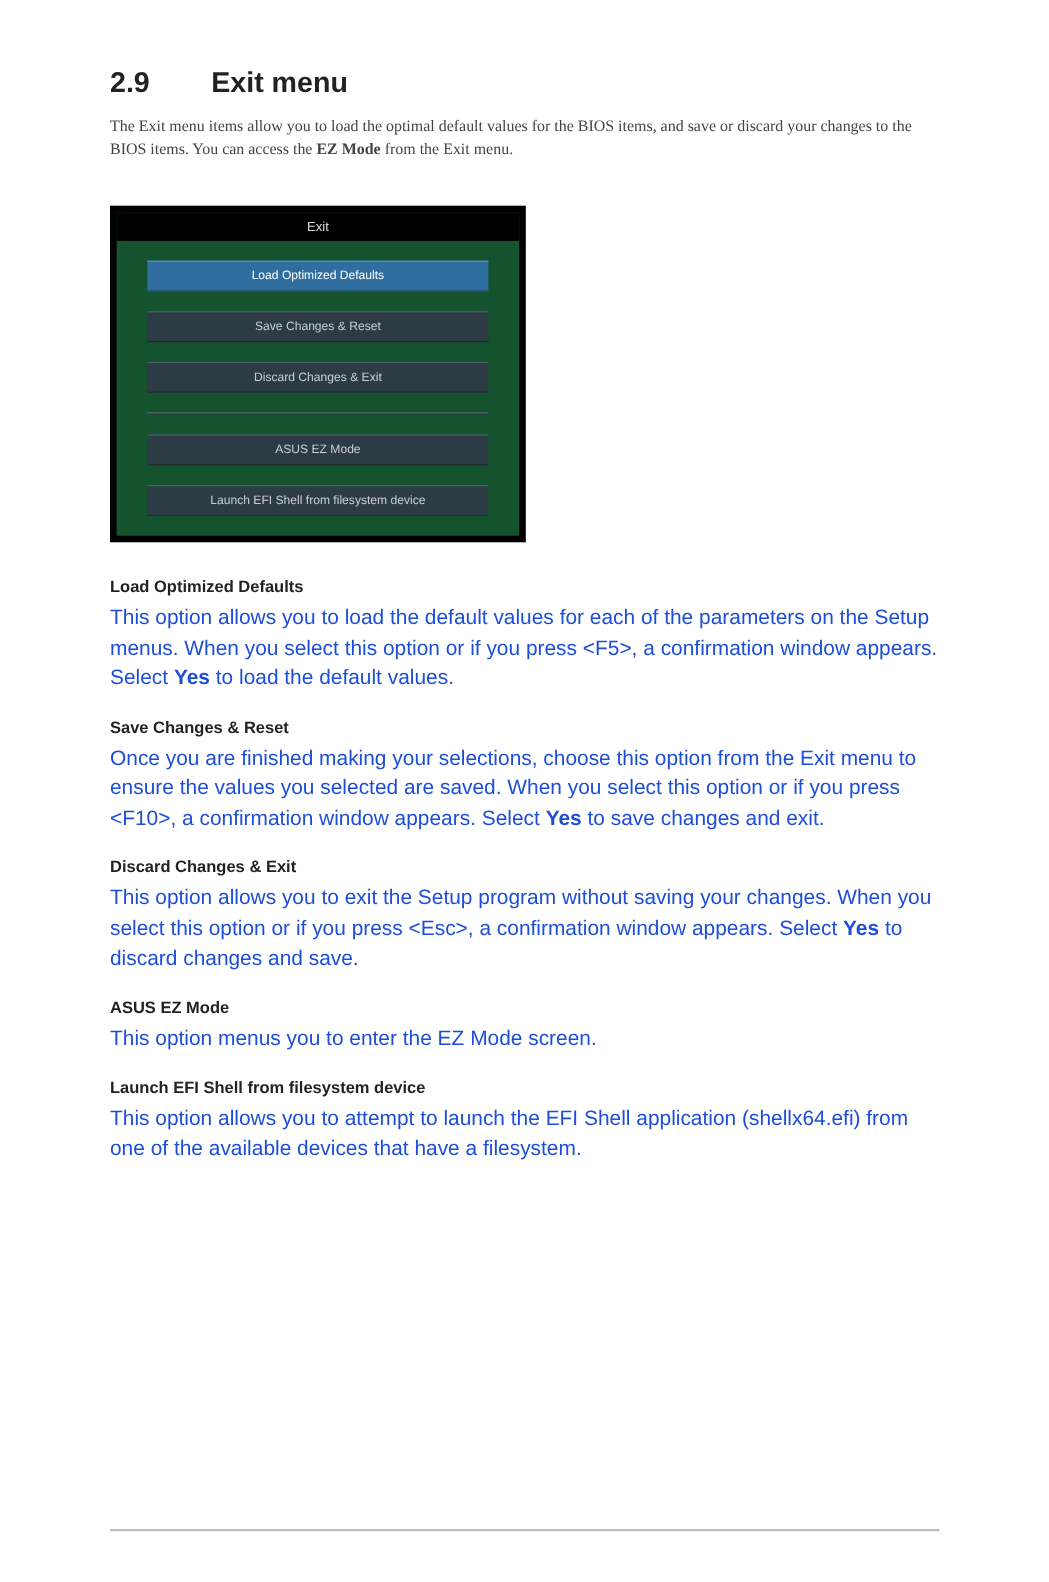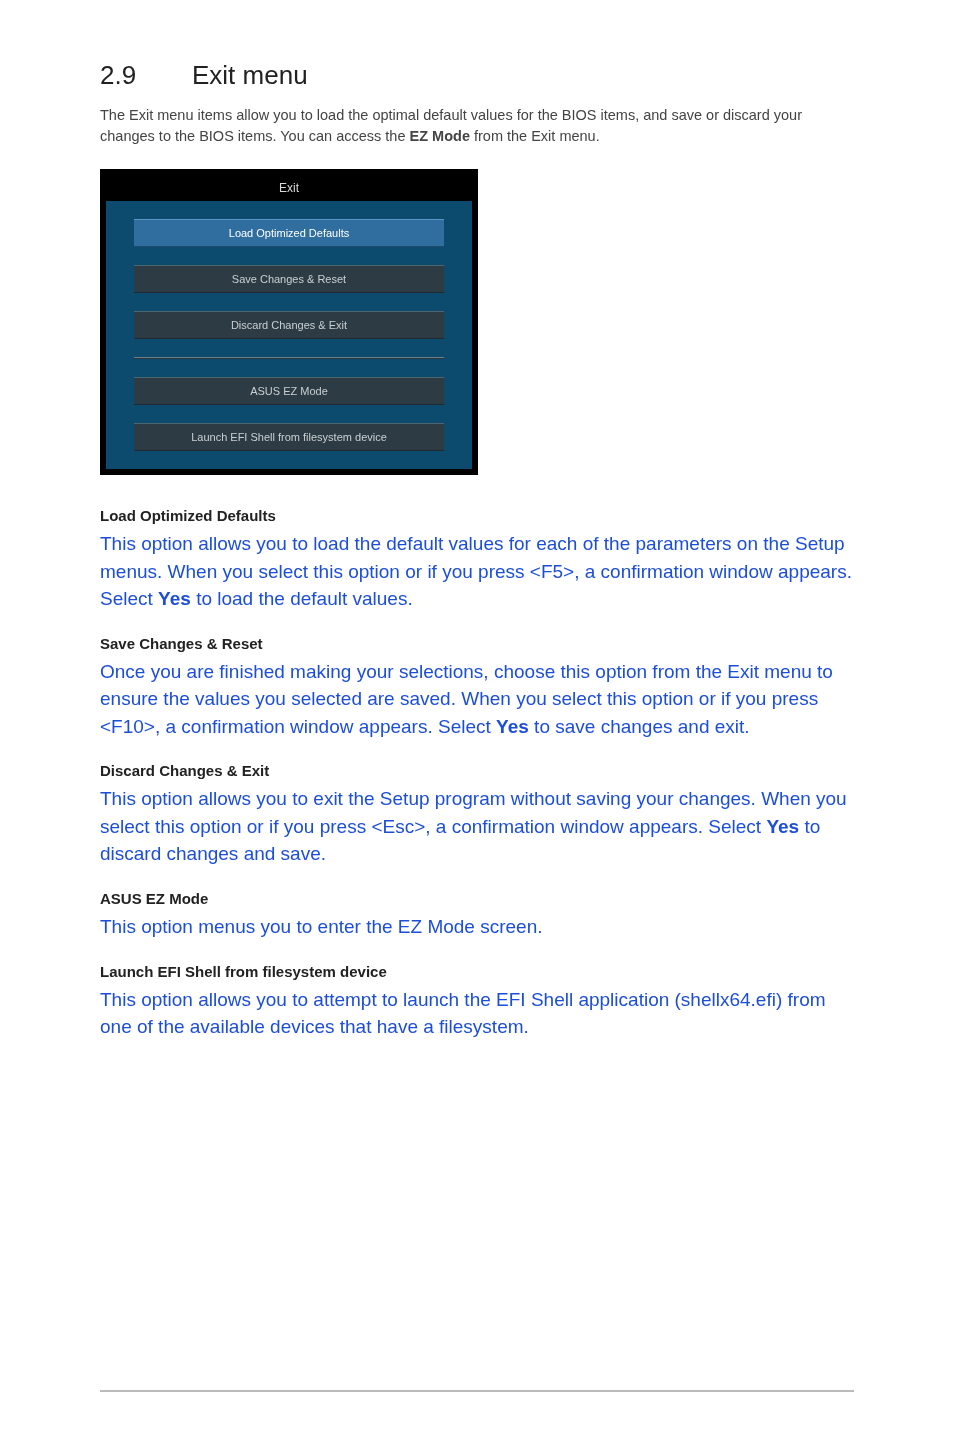--- a/index.html
+++ b/index.html
@@ -13,46 +13,47 @@
     color: #333333;
     width: 954px;
     min-height: 1438px;
     padding: 60px 100px 40px 100px;
     position: relative;
     display: flex;
     flex-direction: column;
   }
   .section-title {
     font-size: 26px;
-    font-weight: normal;
+    font-weight: bold;
     color: #222222;
     margin-bottom: 14px;
   }
   .section-title .num {
     display: inline-block;
     width: 92px;
   }
   .intro {
     font-size: 14.5px;
     line-height: 1.45;
     color: #444444;
-    margin-bottom: 22px;
+    margin-bottom: 40px;
+    font-family: Liberation Serif, serif;
   }
   .bold {
     font-weight: bold;
   }
   
   .bios-panel {
     width: 378px;
     background: #000000;
     padding: 6px;
     margin-bottom: 24px;
   }
   .bios-inner {
-    background: #0c4a6e; 
+    background: #14532d; 
     padding: 0 0 18px 0;
   }
   .bios-header {
     background: #000000;
     color: #d9d9d9;
     font-size: 12px;
     text-align: center;
     padding: 6px 0;
   }
   .bios-body {

